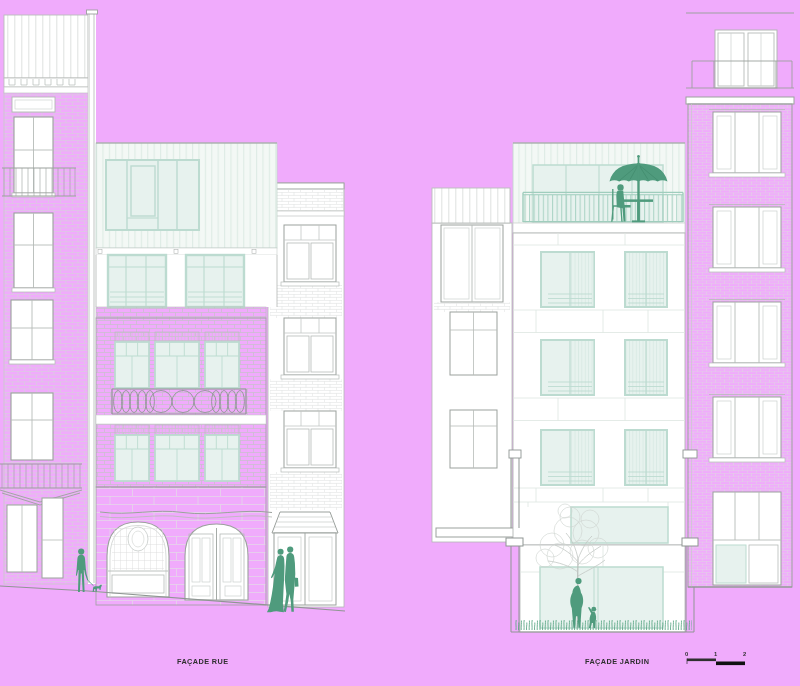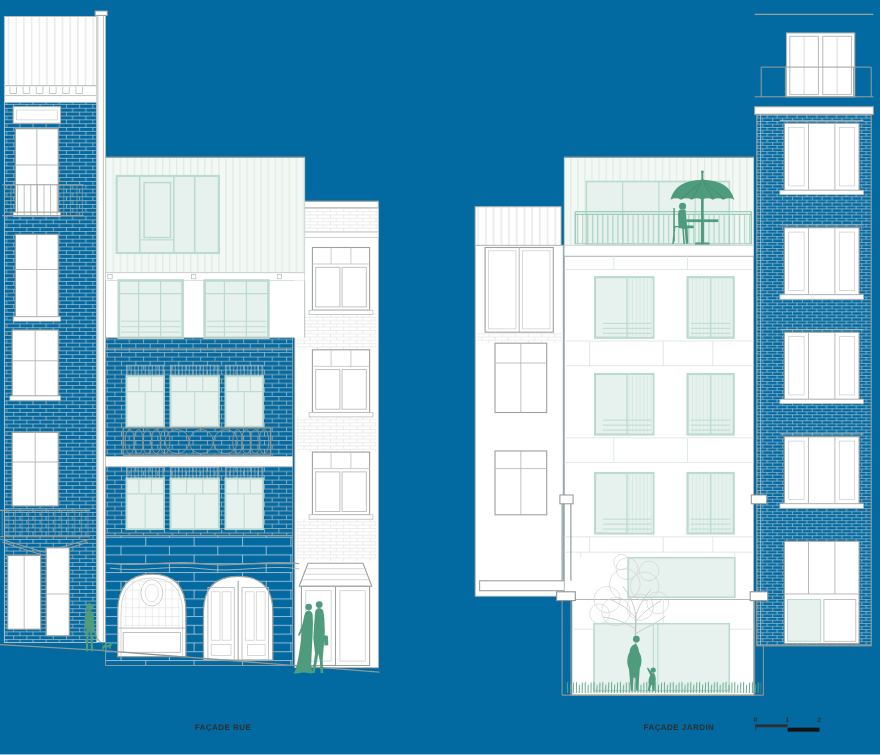--- a/index.html
+++ b/index.html
@@ -1,16 +1,16 @@
 <!DOCTYPE html>
 <html><head>
 <meta charset="utf-8">
 <style>
   html,body{margin:0;padding:0;background:#ffffff;}
-  .canvas{position:relative;width:800px;height:686px;background:#0369a1;overflow:hidden;
+  .canvas{position:relative;width:800px;height:686px;background:#f0abfc;overflow:hidden;
           font-family:"Liberation Sans", sans-serif;}
   svg{display:block;}
   text{font-family:"Liberation Sans", sans-serif;}
   .lbl{font-size:7.3px;font-weight:700;letter-spacing:.4px;}
   .tick{font-size:5.8px;font-weight:700;}
 </style>
 </head>
 <body>
 
 <div class="canvas">

